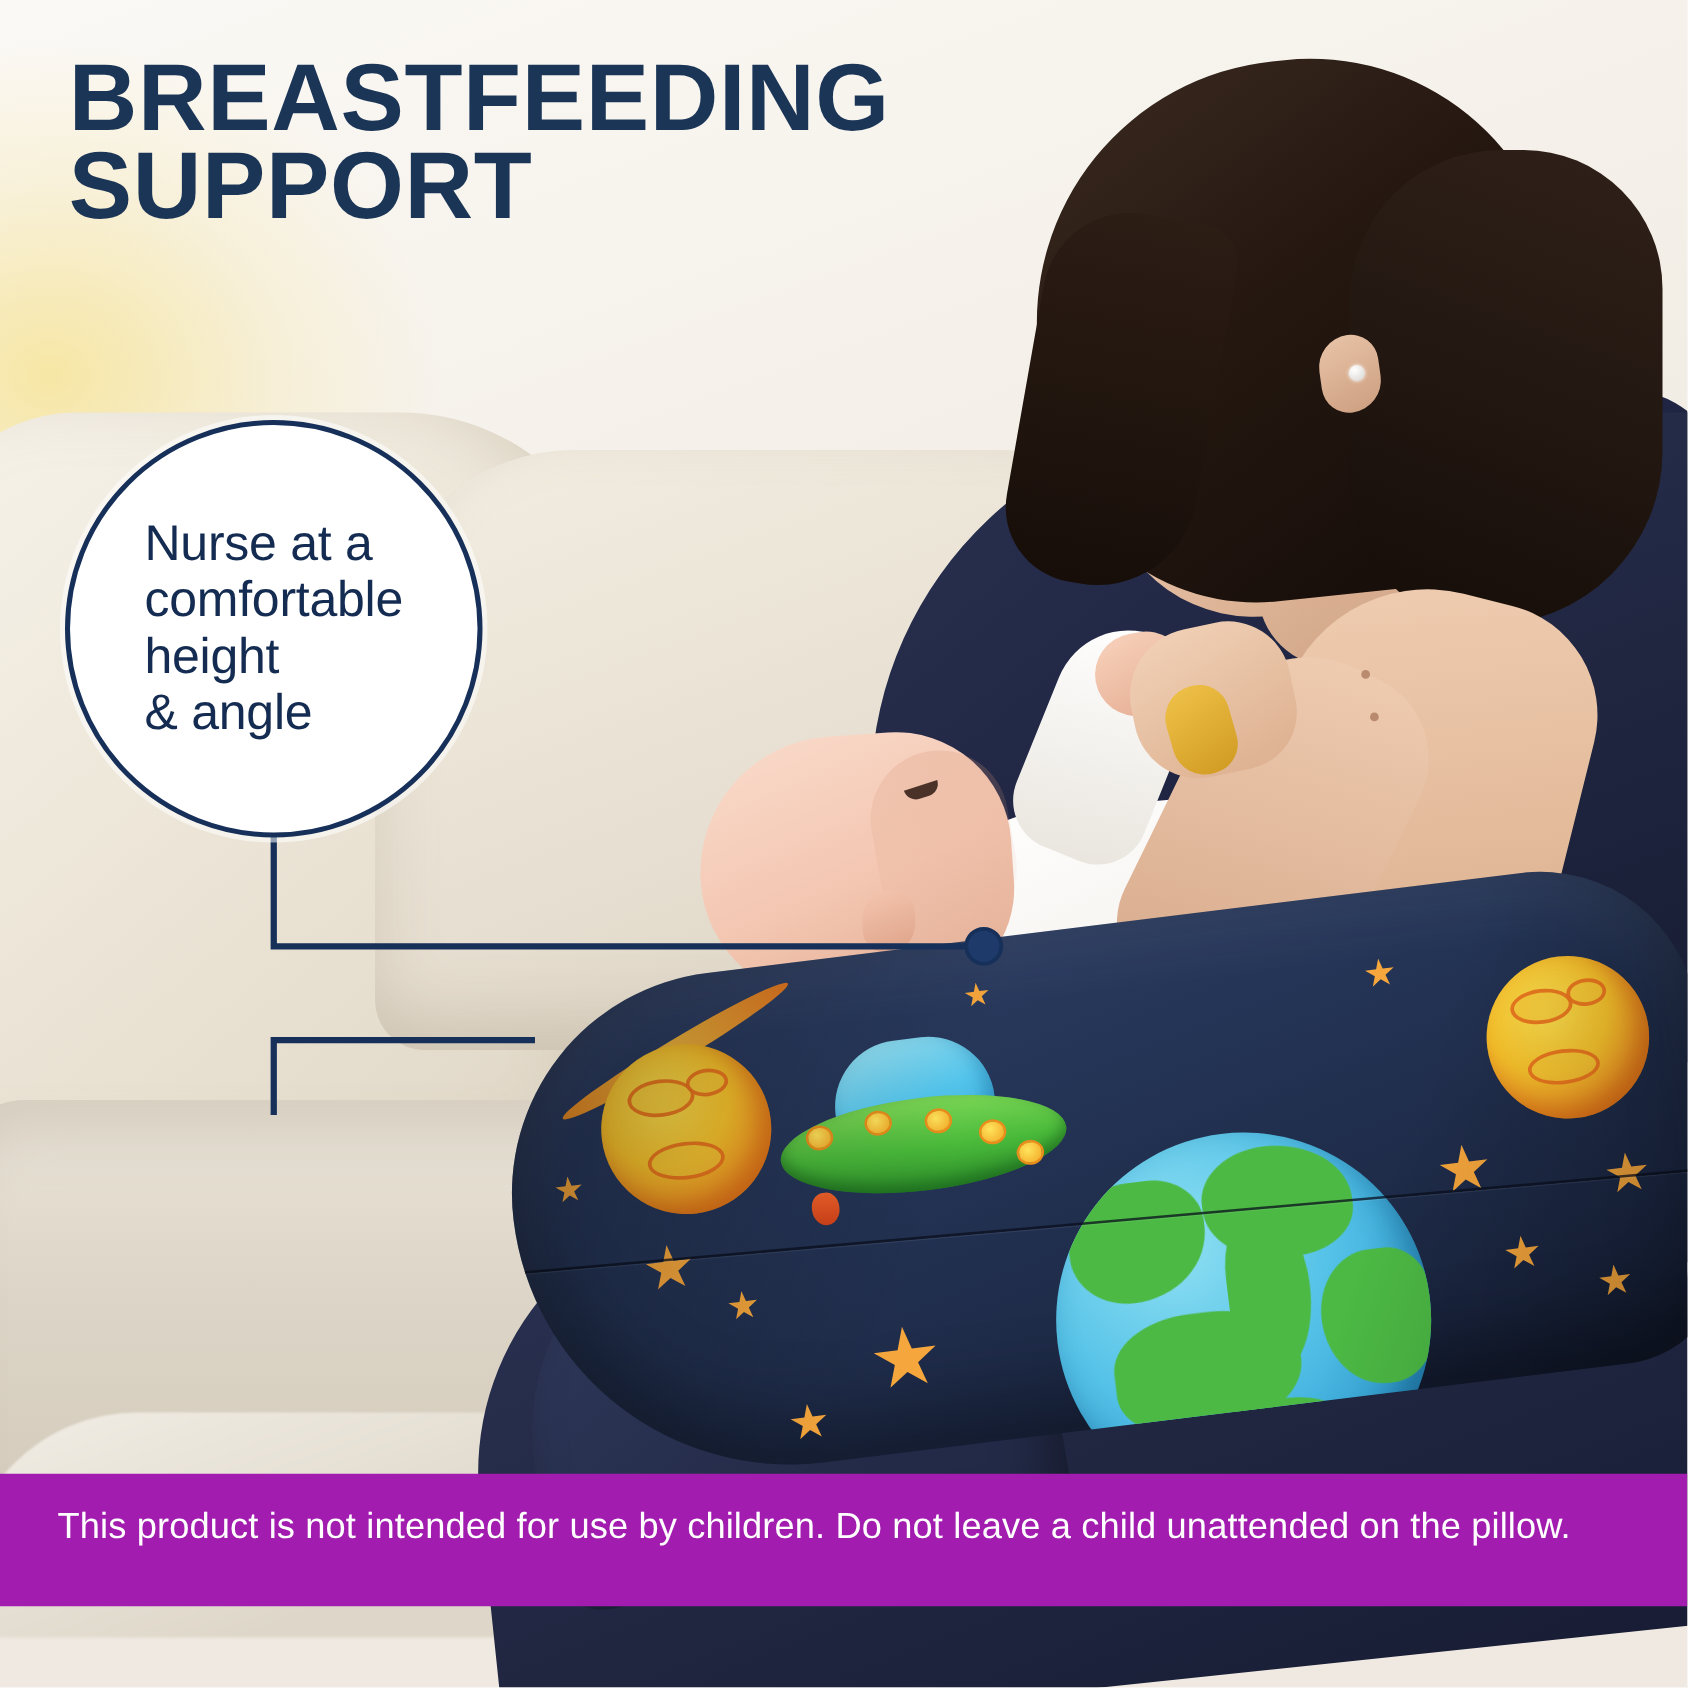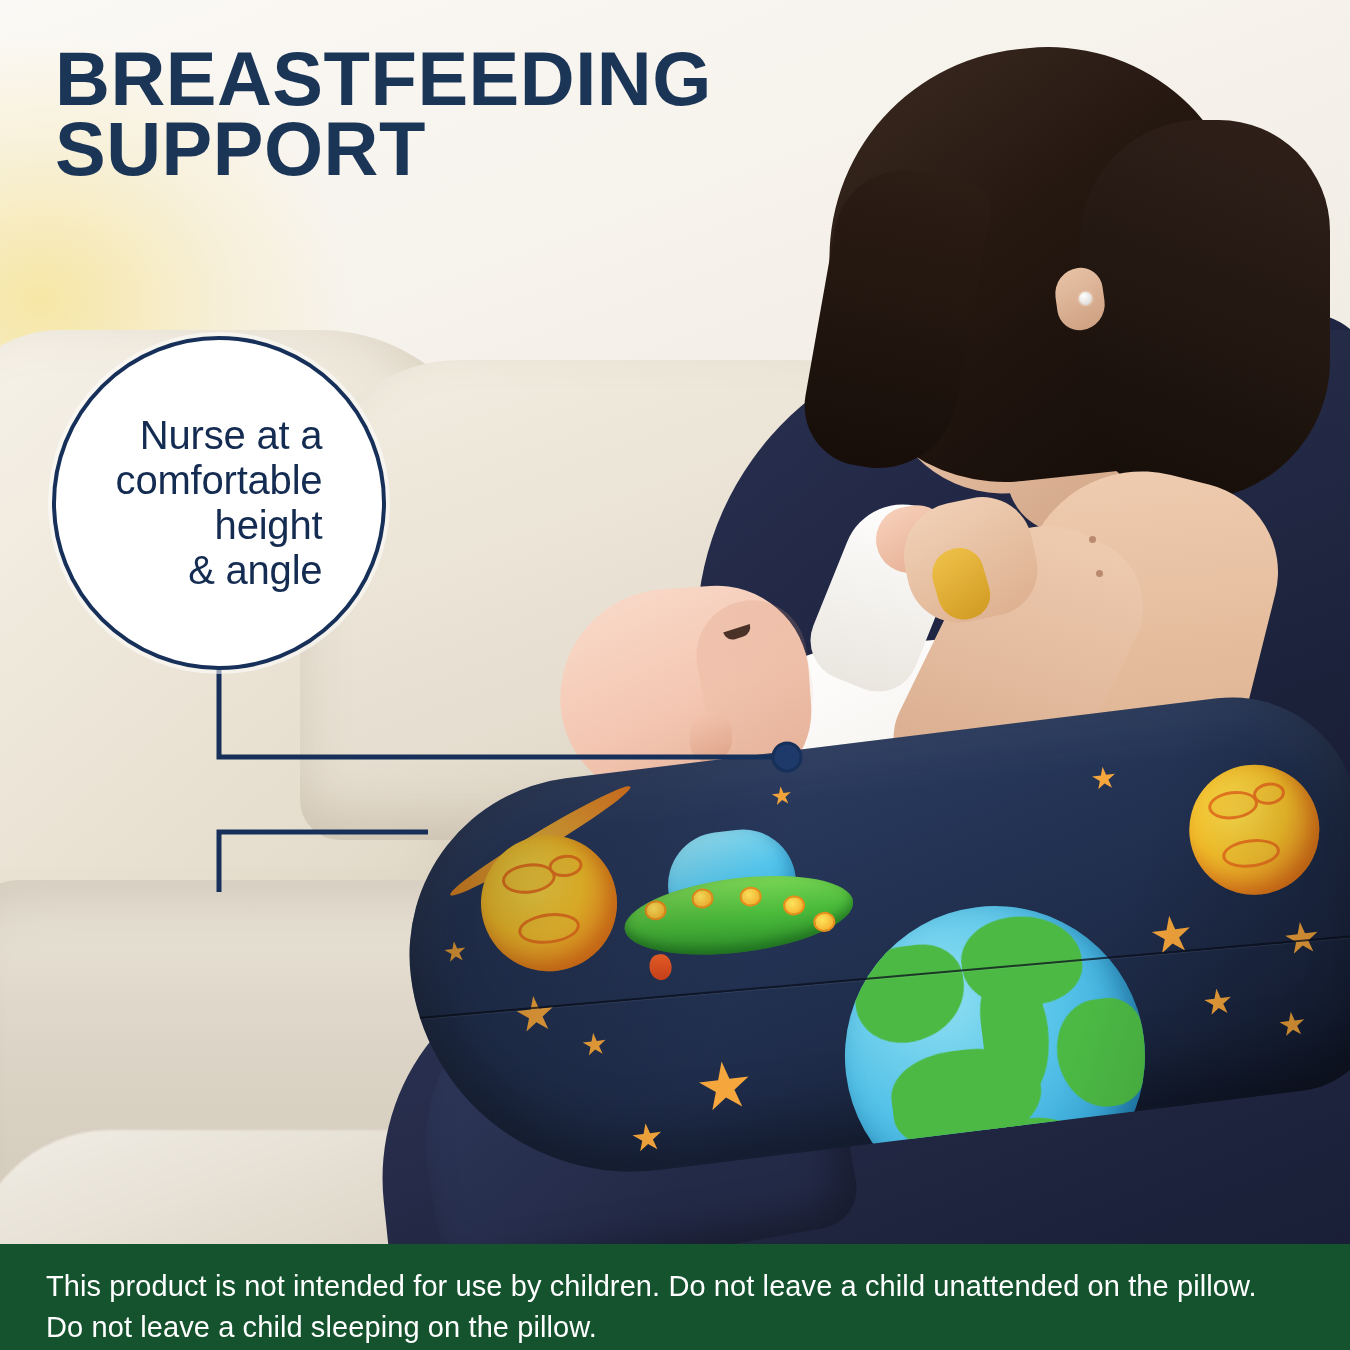--- a/index.html
+++ b/index.html
@@ -284,39 +284,39 @@
 
   
   .bubble {
     position:absolute; border-radius:50%;
     background:#ffffff;
     border:4px solid #16305a;
     display:flex; align-items:center; justify-content:center;
     box-shadow:0 0 0 4px rgba(255,255,255,.55);
   }
   .bubble-text {
-    color:#152c52; text-align:right;
+    color:#152c52; text-align:left;
     font-size:40px; line-height:1.12; letter-spacing:-.2px;
     font-weight:400; padding:0 24px; white-space:pre-line;
   }
   #bubble-1 { left:52px; top:336px; width:334px; height:334px; }
   #bubble-2 { left:54px; top:888px; width:332px; height:332px; }
 
   
   .title {
     position:absolute; left:55px; top:44px; width:820px;
     color:#1b3557;
     font-size:76px; line-height:.92; font-weight:700;
     letter-spacing:.5px; white-space:pre-line;
   }
 
   
   .banner {
-    position:absolute; left:0; top:1244px; width:1350px; height:106px;
-    background:#14532d;
+    position:absolute; left:0; top:1179px; width:1350px; height:106px;
+    background:#a21caf;
     padding:22px 46px 0 46px;
   }
   .banner-line {
     color:#ffffff; font-size:29px; line-height:1.42; letter-spacing:.1px;
   }
 </style>
 </head>
 <body>
 
 <div id="stage">
@@ -433,16 +433,15 @@
   <div class="bubble" id="bubble-1">
     <div class="bubble-text">Nurse at a
 comfortable
 height
 &amp; angle</div>
   </div>
 
 
   <div class="banner">
     <div class="banner-line">This product is not intended for use by children. Do not leave a child unattended on the pillow.</div>
-    <div class="banner-line">Do not leave a child sleeping on the pillow.</div>
   </div>
 
 </div>
 
 </body></html>

